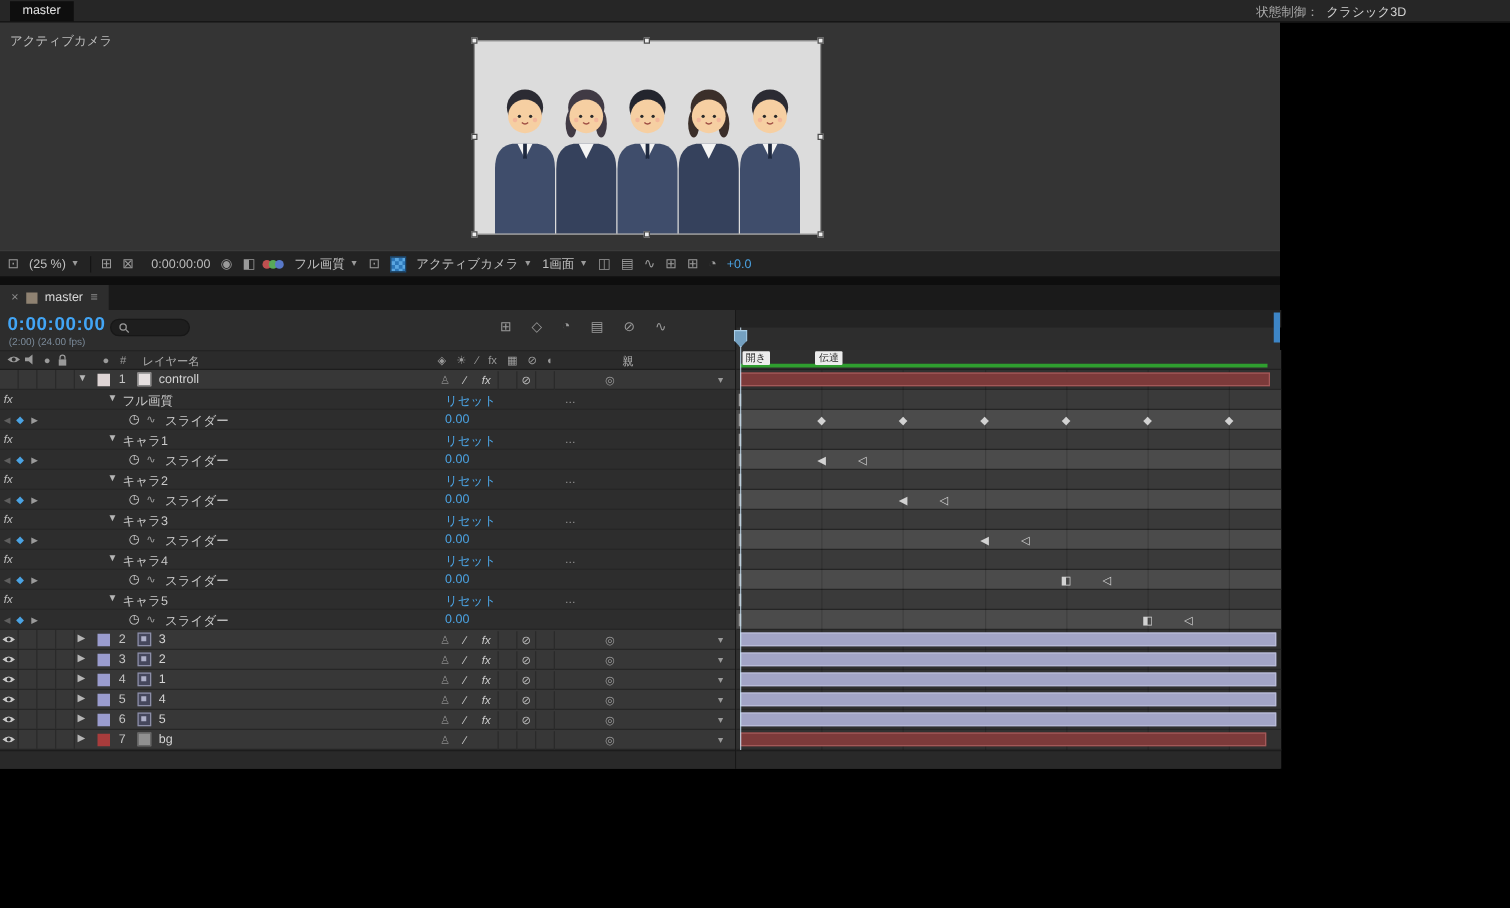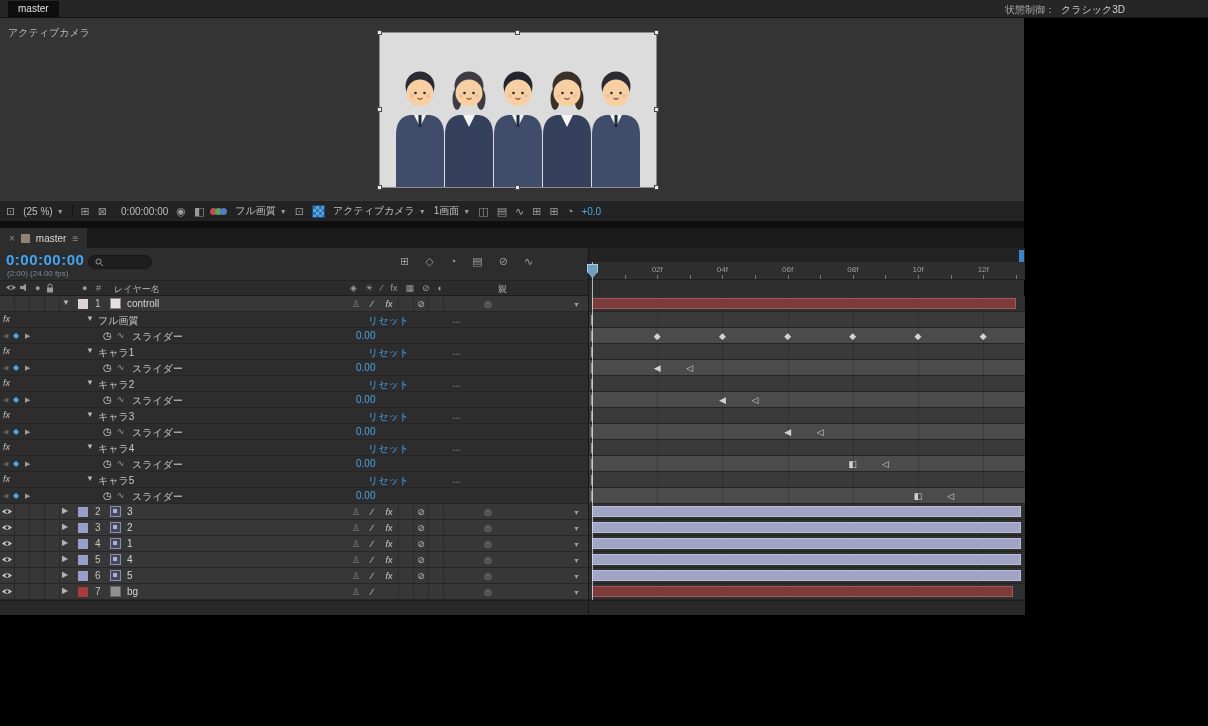--- a/index.html
+++ b/index.html
@@ -88,21 +88,21 @@
   .swcell{position:static !important;width:15px;height:15px;border-left:1px solid #2a2a2a;
           display:inline-flex;align-items:center;justify-content:center;color:#b8b8b8;font-size:9px;}
   .parentcol{left:484px;top:0 !important;height:16px;width:100px;display:flex;align-items:center;gap:6px;}
   .pick{position:static !important;color:#9a9a9a;font-size:9px;}
   .pname{position:static !important;color:#c8c8c8;margin-top:32px;}
   .pcaret{position:absolute !important;right:4px;top:5px !important;font-size:7px;color:#9a9a9a;}
   .fxbadge{left:3px;font-style:italic;font-size:9px;color:#c2c2c2;}
   .gexpand{left:86px;font-size:8px;color:#b5b5b5;}
   .gname{left:98px;color:#cacaca;}
   .cyan{color:#4ba3e3;}
-  .reset{left:368px;}
+  .reset{left:356px;}
   .gdots{left:452px;color:#8f8f8f;}
   .nav-prev{left:3px;top:4px !important;font-size:7px;color:#5f5f5f;}
   .nav-cur{left:13px;top:3px !important;font-size:8px;color:#4ba3e3;}
   .nav-next{left:25px;top:4px !important;font-size:7px;color:#9a9a9a;}
   .sstop{left:103px;font-size:10px;color:#cfcfcf;}
   .sgraph{left:117px;font-size:9px;color:#9a9a9a;}
   .sname{left:132px;color:#cacaca;}
   .sval{left:356px;}
   .tl-bottom{position:absolute;left:0;top:352px;width:588px;height:15px;background:#292929;border-top:1px solid #1c1c1c;}
 
@@ -651,40 +651,24 @@
           </span>
         </div>
       </div>
     <div class="tl-bottom"></div>
   </div>
 
   <div class="tl-right">
     <div class="tr-top">
       <span class="scroll-accent"></span>
     </div>
-    <div class="tr-ruler" id="ruler">
-        <div class="tick" style="left: 35.6px;"></div>
-        <div class="tick" style="left: 68.2px;"></div>
-        <div class="tick" style="left: 100.8px;"></div>
-        <div class="tick" style="left: 133.4px;"></div>
-        <div class="tick" style="left: 166px;"></div>
-        <div class="tick" style="left: 198.6px;"></div>
-        <div class="tick" style="left: 231.2px;"></div>
-        <div class="tick" style="left: 263.8px;"></div>
-        <div class="tick" style="left: 296.4px;"></div>
-        <div class="tick" style="left: 329px;"></div>
-        <div class="tick" style="left: 361.6px;"></div>
-        <div class="tick" style="left: 394.2px;"></div>
-        <div class="tick" style="left: 426.8px;"></div>
-        <div class="tick-label" style="left: 68.2px;">02f</div>
-        <div class="tick-label" style="left: 133.4px;">04f</div>
-        <div class="tick-label" style="left: 198.6px;">06f</div>
-        <div class="tick-label" style="left: 263.8px;">08f</div>
-        <div class="tick-label" style="left: 329px;">10f</div>
-        <div class="tick-label" style="left: 394.2px;">12f</div>
+    <div class="tr-header" id="tr-header">
+      <span class="cache" id="cache-bar" style="left: 3px; width: 422.17px;"></span>
+    <div class="marker" style="left: 4.63px;">開き</div>
+        <div class="marker" style="left: 63.31px;">伝達</div>
       </div>
     <div class="tr-rows" id="right-rows">
         <div class="grow layer">
           <div class="lbar" style="left: 3px; width: 423.8px; background: rgb(124, 58, 58); border: 1px solid rgb(163, 89, 89);"></div>
         </div>
         <div class="grow group">
           <span class="inpt"></span>
         </div>
         <div class="grow slider">
           <span class="inpt"></span>

